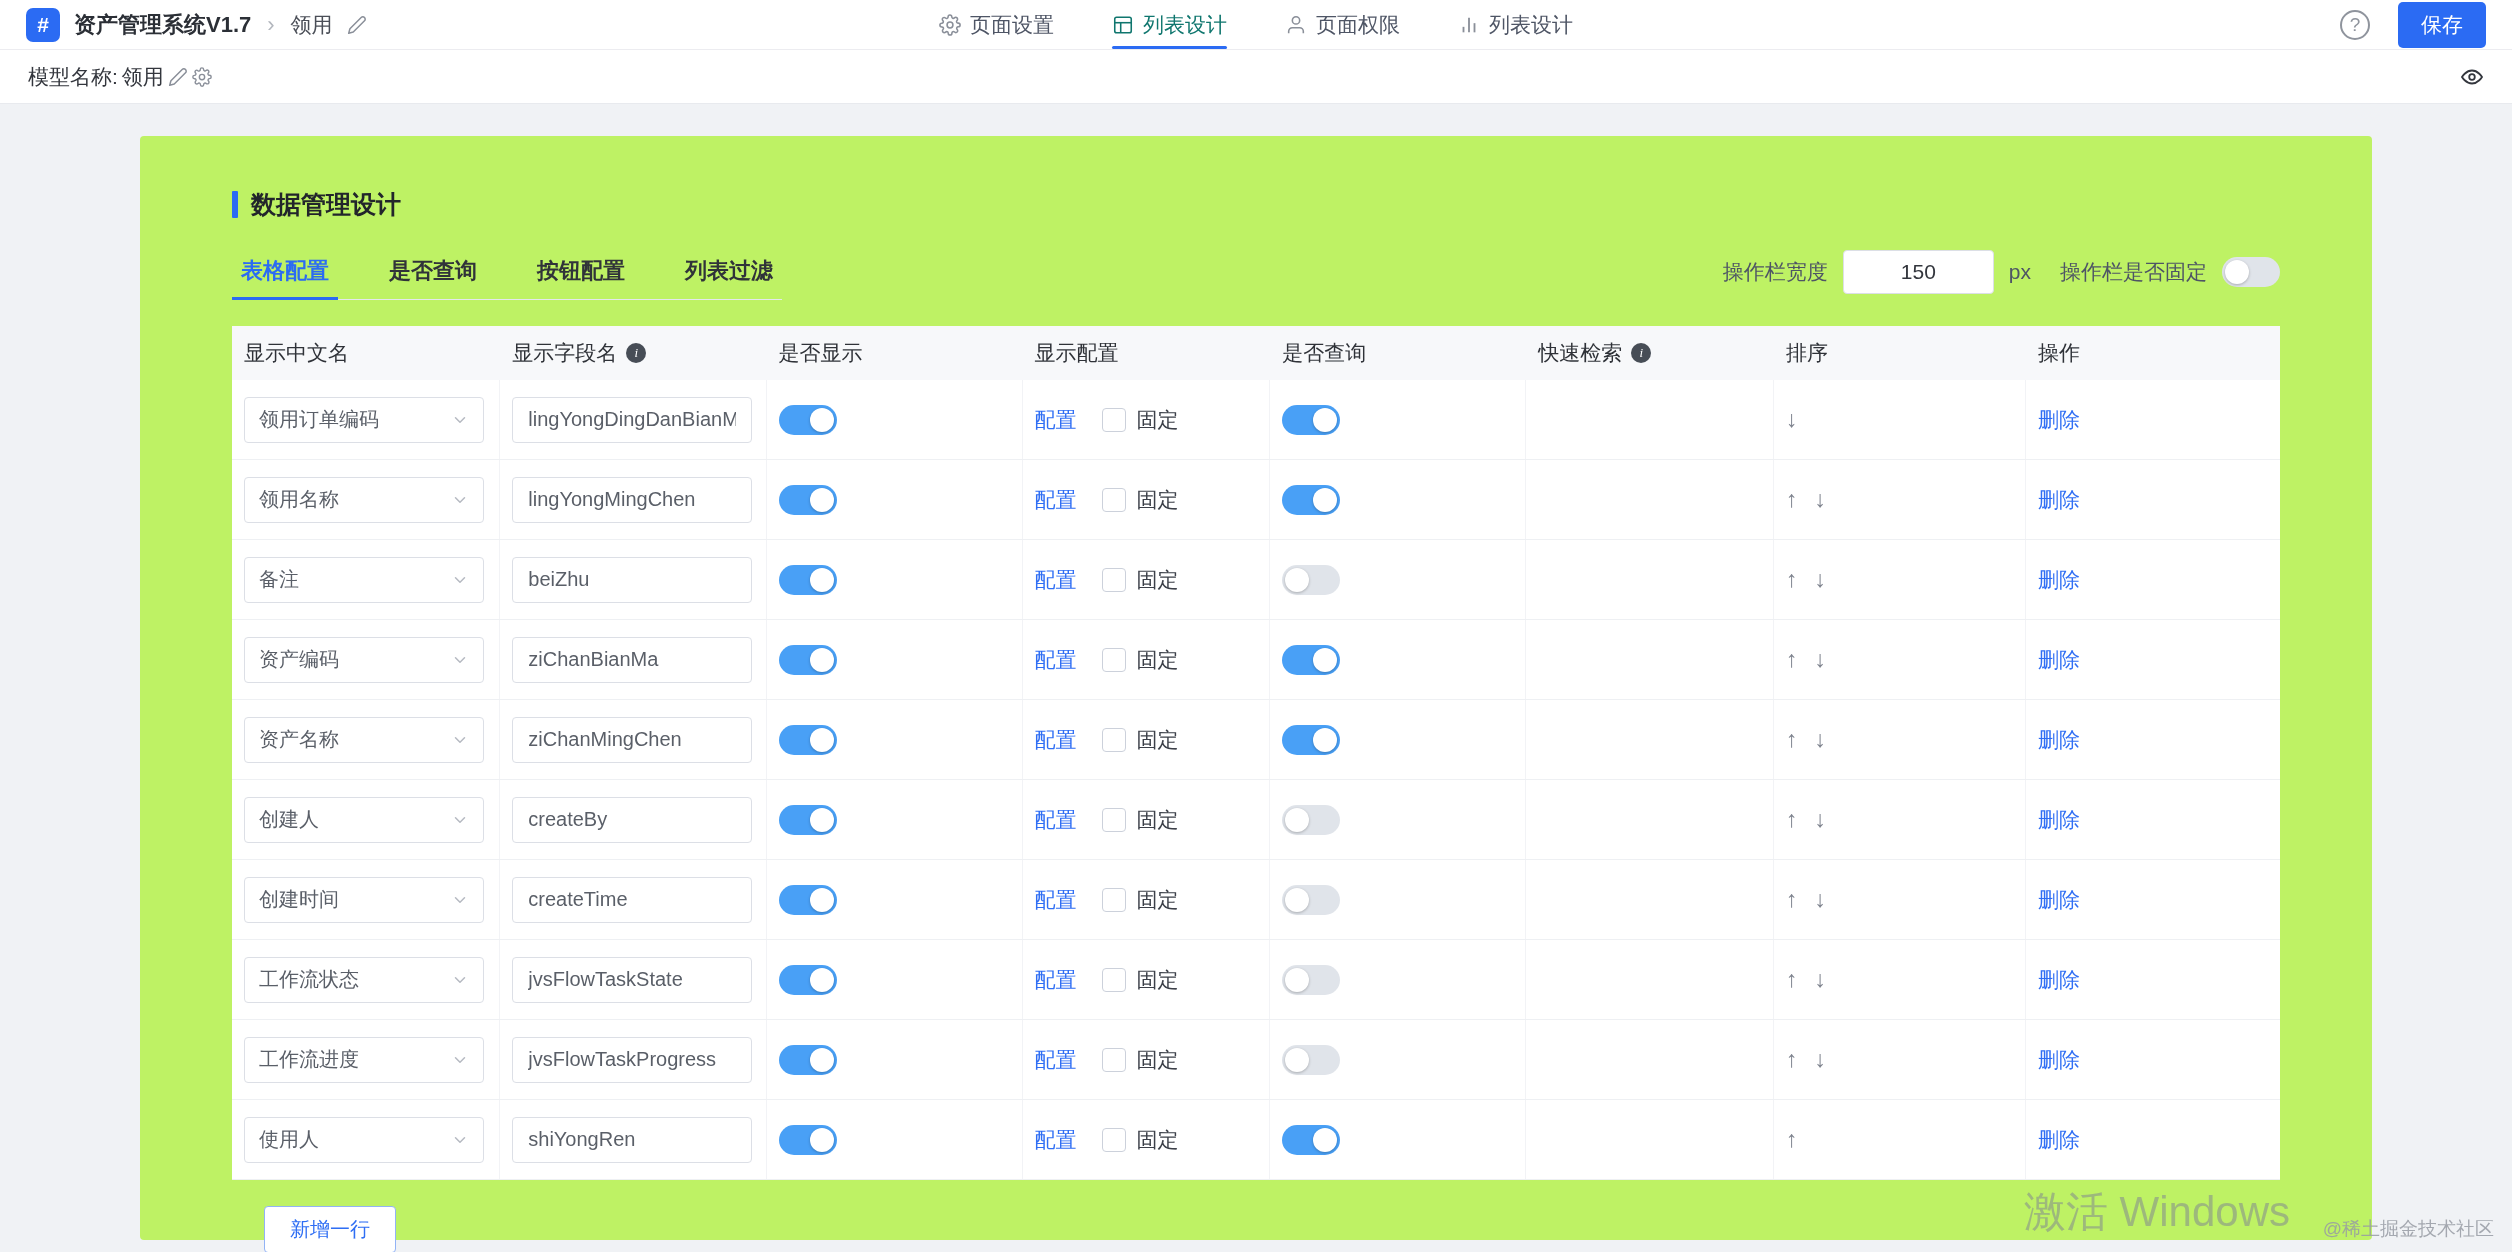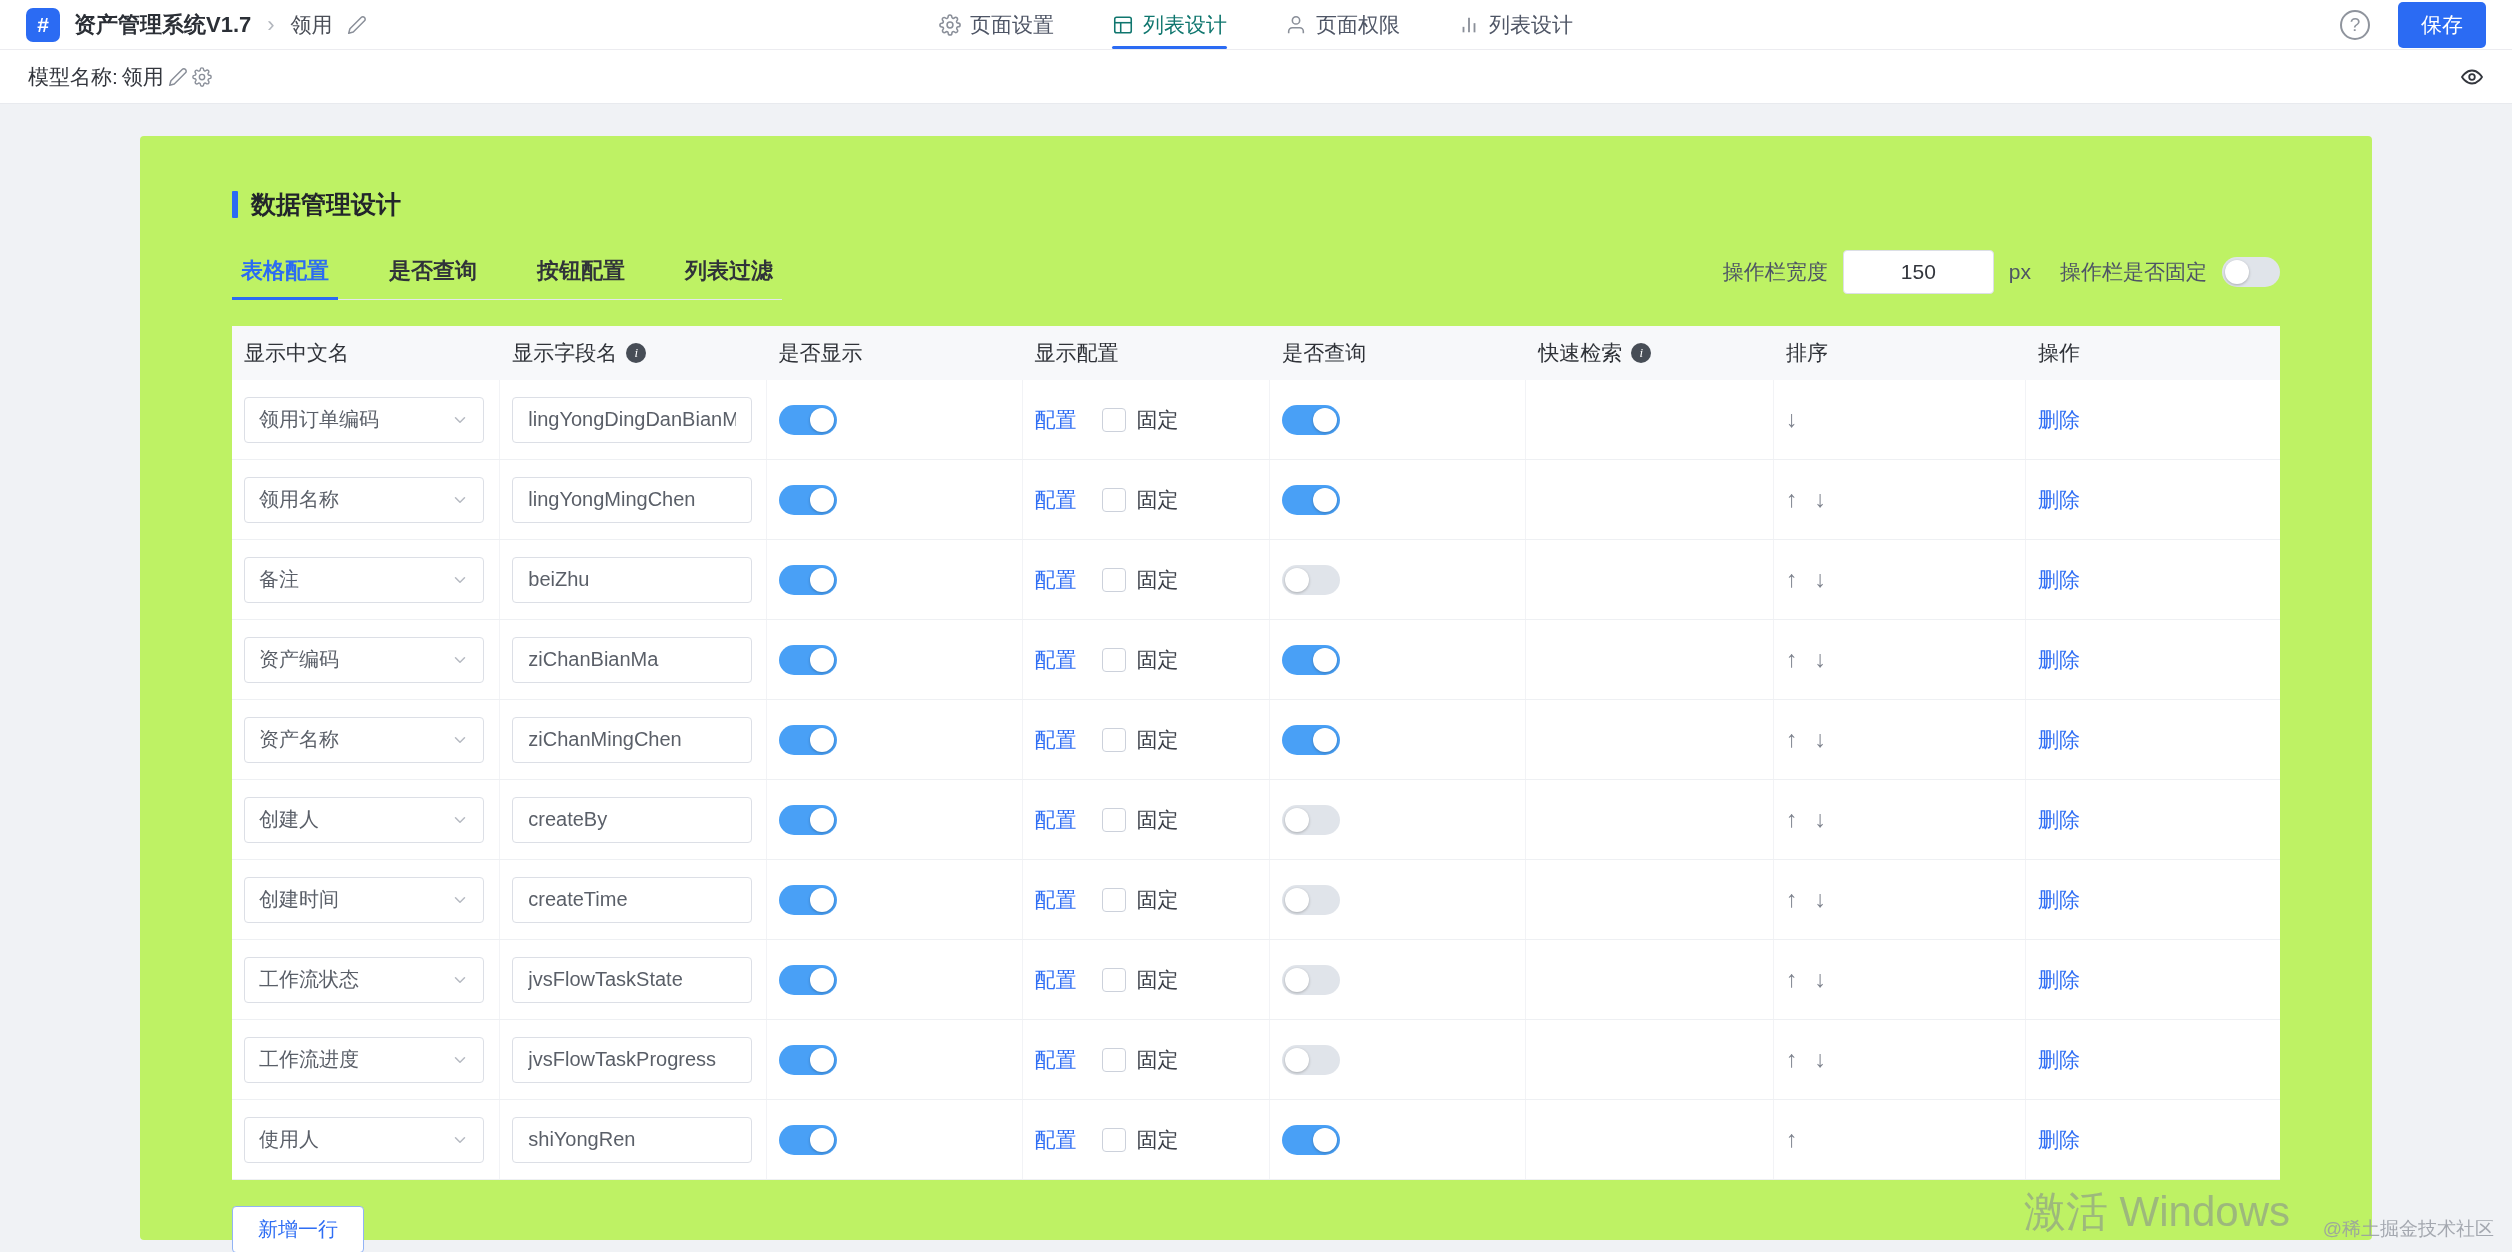--- a/index.html
+++ b/index.html
@@ -130,21 +130,21 @@
   .blue-link { color: #2f6ef4; cursor: pointer; }
   .checkbox {
     width: 24px; height: 24px; border: 1px solid #ccd1db; border-radius: 4px;
     background: #fff; margin-left: 25px; margin-right: 11px; cursor: pointer; flex: none;
   }
   .fixed-label { color: #3c4049; }
   .arrow { color: #7e838e; font-size: 23px; margin-right: 17px; cursor: pointer; line-height: 1; }
 
   .add-row {
     margin-top: 26px; background: #fff; color: #2f6ef4; border: 1px solid #92b3f5;
-    border-radius: 4px; padding: 9px 25px; font-size: 20px; cursor: pointer; font-family: inherit;
+    border-radius: 4px; padding: 9px 25px; font-size: 20px; cursor: pointer; font-family: inherit; margin-left: 32px;
   }
 
   
   .wm-activate {
     position: fixed; right: 222px; bottom: 12px; font-size: 42px;
     color: rgba(130,136,144,.55); pointer-events: none;
   }
   .wm-juejin {
     position: fixed; right: 18px; bottom: 10px; font-size: 19px;
     color: rgba(150,155,163,.85); pointer-events: none;

